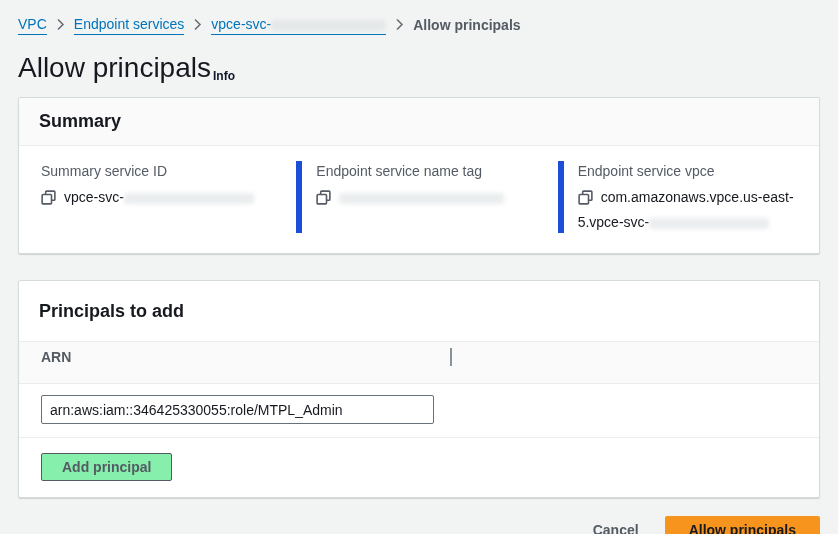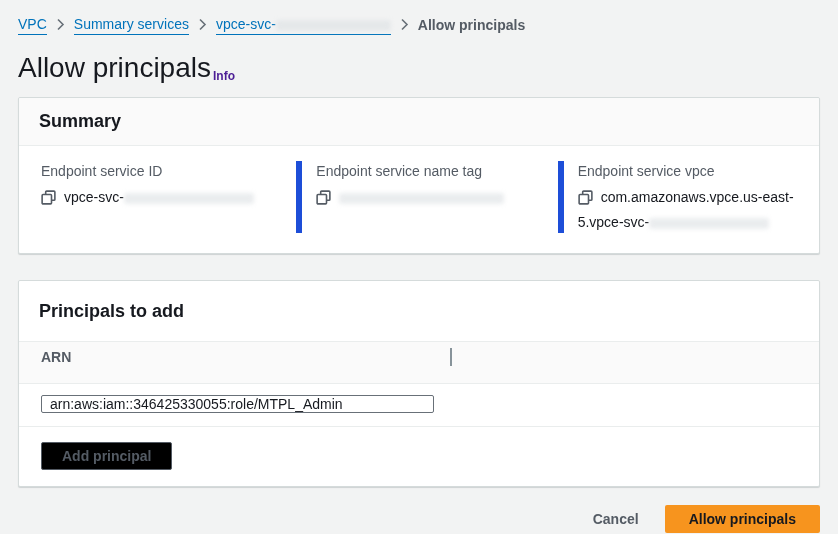--- a/index.html
+++ b/index.html
@@ -14,21 +14,21 @@
 
   
   .breadcrumb { display:flex; align-items:center; font-size:14px; line-height:20px; gap:9px; }
   .breadcrumb a { color:#0073bb; text-decoration:none; border-bottom:1px solid #0073bb; cursor:pointer;text-align:right; }
   .crumb-current { color:#545b64; font-weight:bold; }
   .chev { display:flex; align-items:center; }
 
   
   .title-row { margin-top:17px; display:flex; align-items:flex-end; }
   .page-title { font-size:28px; font-weight:400; color:#16191f; line-height:32px; }
-  .info-link { font-size:12px; font-weight:bold; color:#4c1d95; margin-left:2px; margin-bottom:1px; cursor:pointer; }
+  .info-link { font-size:12px; font-weight:bold; color:#0f172a; margin-left:2px; margin-bottom:1px; cursor:pointer; }
 
   
   .card {
     background:#fff;
     border:1px solid #d5dbdb;
     border-radius:2px;
     box-shadow:0 1px 1px 0 rgba(0,28,36,.15);
   }
   .card-1 { margin-top:13px; }
   .card-header {
@@ -72,31 +72,31 @@
     border-bottom:1px solid #eaeded;
     padding:6px 20px 17px 22px;
     font-size:14px; font-weight:bold; color:#545b64; line-height:18px;
   }
   .col-divider {
     position:absolute; left:431px; top:6px;
     width:2px; height:18px; background:#87939a; cursor:col-resize;
   }
   .input-row { padding:11px 20px 13px 22px; }
   .arn-input {
-    width:393px; height:18px;
+    width:393px; height:29px;
     border:1px solid #687078; border-radius:2px;
     padding:2px 8px;
     font-size:14px; color:#16191f;
     font-family:"Liberation Sans", sans-serif;
     background:#fff;
   }
   .table-footer { border-top:1px solid #eaeded; padding:15px 20px 16px 22px; }
   .btn-secondary {
     display:inline-block;
-    background:#000000;
+    background:#86efac;
     border:1px solid #545b64;
     border-radius:2px;
     color:#545b64;
     font-size:14px; font-weight:bold; line-height:18px;
     padding:4px 20px;
     font-family:"Liberation Sans", sans-serif;
     cursor:pointer;
   }
 
   
@@ -123,21 +123,21 @@
 
 <div class="page">
 
   <nav class="breadcrumb">
     <a>VPC</a>
     <span class="chev">
       <svg width="9" height="13" viewBox="0 0 9 13">
           <path d="M2 1.5l5 5-5 5" stroke="#687078" stroke-width="1.6" fill="none"></path>
         </svg>
     </span>
-    <a>Summary services</a>
+    <a>Endpoint services</a>
     <span class="chev">
       <svg width="9" height="13" viewBox="0 0 9 13">
           <path d="M2 1.5l5 5-5 5" stroke="#687078" stroke-width="1.6" fill="none"></path>
         </svg>
     </span>
     <a><span>vpce-svc-</span><span class="redacted w-115"></span></a>
     <span class="chev">
       <svg width="9" height="13" viewBox="0 0 9 13">
           <path d="M2 1.5l5 5-5 5" stroke="#687078" stroke-width="1.6" fill="none"></path>
         </svg>
@@ -148,21 +148,21 @@
   <div class="title-row">
     <h1 class="page-title">Allow principals</h1>
     <span class="info-link">Info</span>
   </div>
 
   <section class="card card-1">
     <div class="card-header">Summary</div>
     <div class="summary-cols">
 
       <div class="sum-col">
-        <div class="field-label">Endpoint service ID</div>
+        <div class="field-label">Summary service ID</div>
         <div class="field-value">
           <span class="copy-btn">
             <svg width="15" height="15" viewBox="0 0 16 16" fill="none" stroke="#545b64" stroke-width="1.7">
                 <rect x="1.2" y="4.8" width="10" height="10" rx="1"></rect>
                 <path d="M5 4.8V2.2a1 1 0 0 1 1-1h7.8a1 1 0 0 1 1 1v7.8a1 1 0 0 1-1 1h-2.6"></path>
               </svg>
           </span><span>vpce-svc-</span><span class="redacted w-130"></span>
         </div>
       </div>
 

